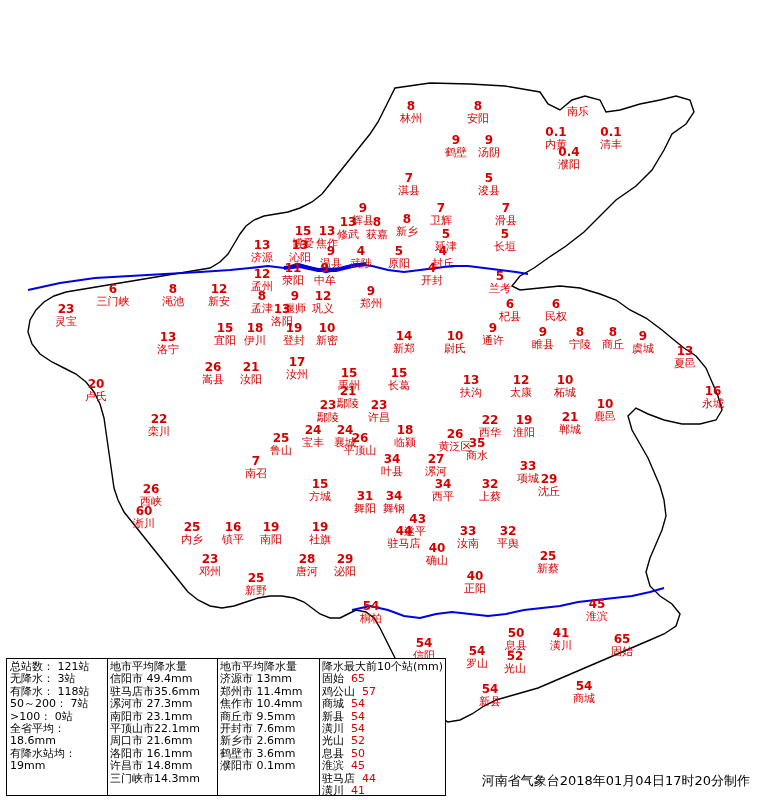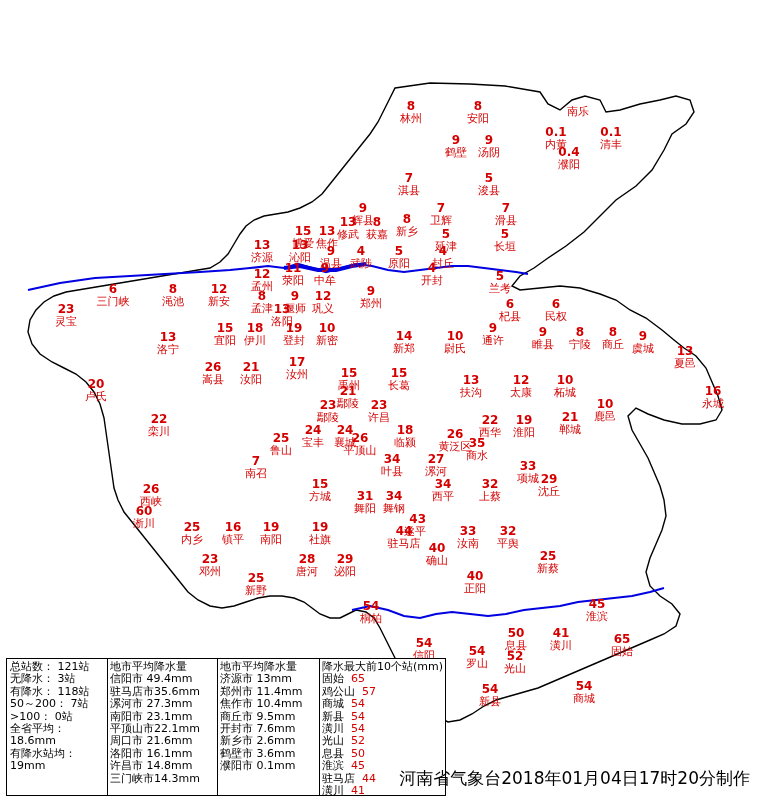--- a/index.html
+++ b/index.html
@@ -92,21 +92,21 @@
     position: absolute;
     top: 0;
     bottom: 0;
     width: 1px;
     background: #000;
   }
   .credit {
     position: absolute;
     right: 8px;
     bottom: 10px;
-    font-size: 17px;
+    font-size: 13px;
     color: #000;
   }
   .lbl-num { color: #d40000; }
 </style>
 </head>
 <body>
 
 <div id="map-root">
 
 

